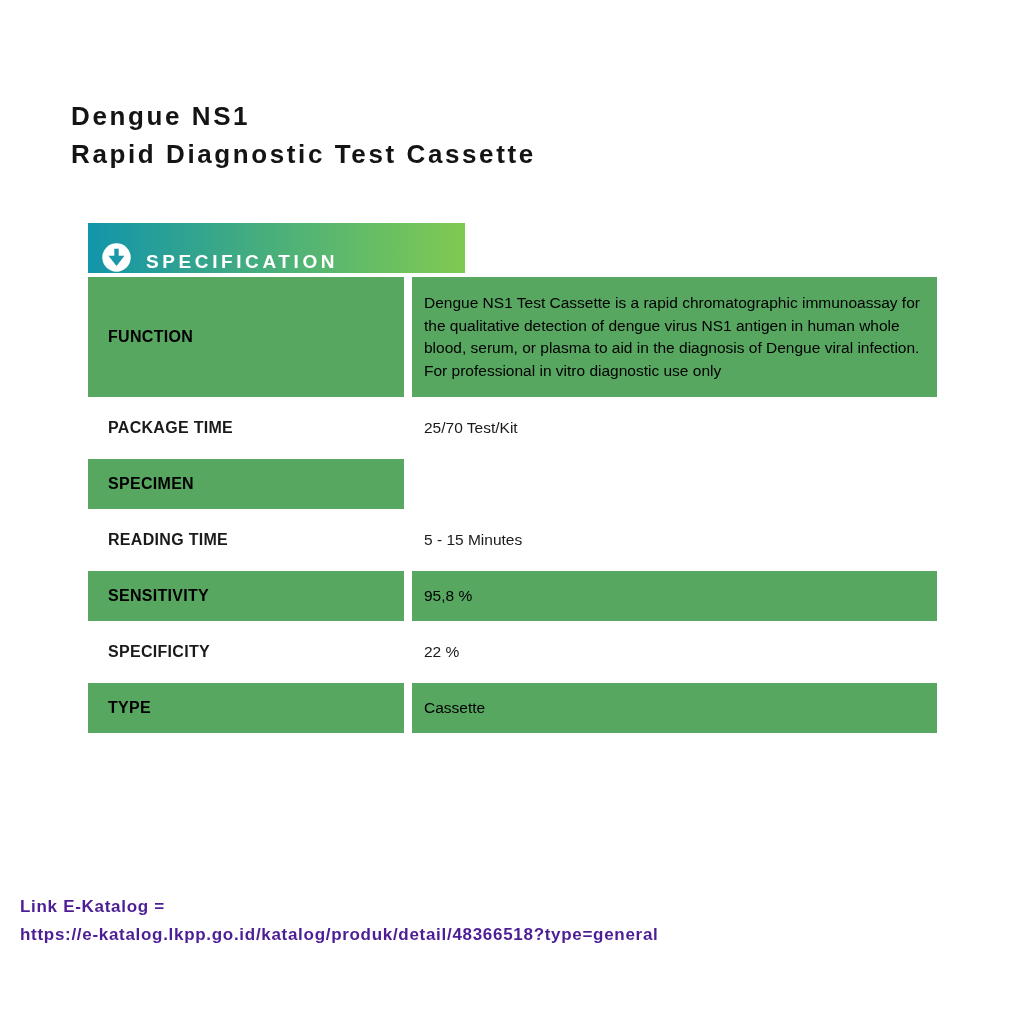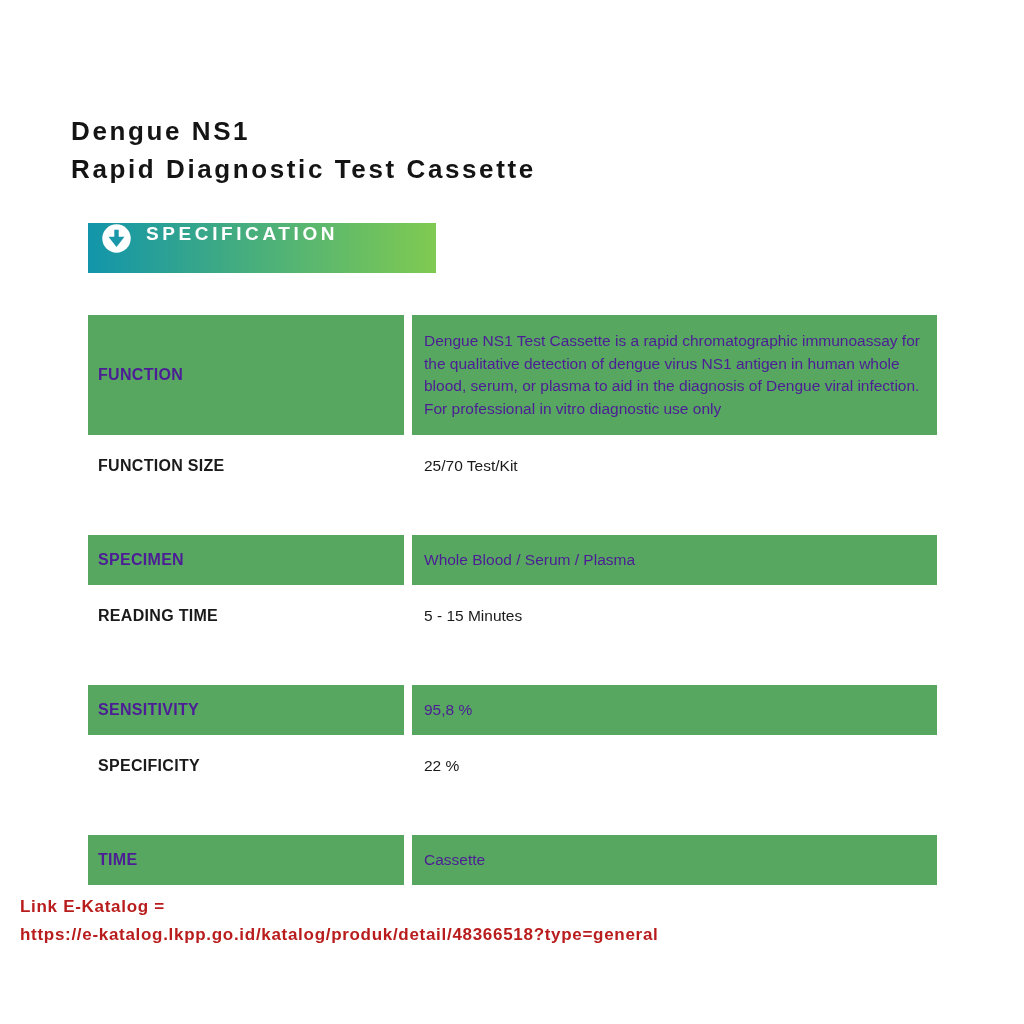--- a/index.html
+++ b/index.html
@@ -12,44 +12,44 @@
     background: #ffffff;
     position: relative;
     font-family: "Liberation Sans", sans-serif;
     overflow: hidden;
   }
 
   
   .title-block {
     position: absolute;
     left: 71px;
-    top: 112px;
+    top: 97px;
     color: #141414;
     font-size: 26px;
     font-weight: bold;
     letter-spacing: 2.6px;
     line-height: 38px;
     white-space: nowrap;
   }
 
   
   .spec {
     position: absolute;
     left: 88px;
     top: 223px;
     width: 849px;
   }
 
   
   .banner {
-    width: 348px;
+    width: 377px;
     height: 50px;
     background: linear-gradient(90deg, #1295ab 0%, #45ad7e 45%, #80ca51 100%);
     display: flex;
-    align-items: flex-start;
+    align-items: flex-end;
     box-sizing: border-box;
     padding-left: 13px;
     margin-bottom: 4px;
   }
   .banner-icon {
     width: 31px;
     height: 31px;
     display: inline-flex;
     flex: 0 0 auto;
   }
@@ -73,47 +73,46 @@
     display: flex;
     align-items: center;
     min-height: 50px;
   }
   .spec-row.tall .cell {
     min-height: 120px;
   }
   .cell-label {
     width: 316px;
     flex: 0 0 auto;
-    padding-left: 10px;
+    padding-left: 20px;
     font-weight: bold;
     font-size: 16px;
     letter-spacing: 0.3px;
   }
   .cell-value {
     flex: 1 1 auto;
     padding: 6px 12px;
     font-size: 15.5px;
     line-height: 22.5px;
   }
   .spec-row.green .cell {
     background: #57a761;
-    color: #4c1d95;
-    margin-top: 38px;
+    color: #000000;
   }
   .spec-row.white .cell {
     background: transparent;
     color: #1a1a1a;
   }
 
   
   .footer {
     position: absolute;
     left: 20px;
     top: 893px;
-    color: #b91c1c;
+    color: #4c1d95;
     font-weight: bold;
     font-size: 17px;
     letter-spacing: 0.7px;
     line-height: 28px;
     white-space: nowrap;
   }
 </style>
 </head>
 <body>
 
@@ -134,46 +133,45 @@
     </span>
     <span class="banner-label">SPECIFICATION</span>
   </div>
 
   <div class="spec-row green tall">
     <div class="cell cell-label">FUNCTION</div>
     <div class="cell cell-value">Dengue NS1 Test Cassette is a rapid chromatographic immunoassay for the qualitative detection of dengue virus NS1 antigen in human whole blood, serum, or plasma to aid in the diagnosis of Dengue viral infection. For professional in vitro diagnostic use only</div>
   </div>
 
   <div class="spec-row white">
-    <div class="cell cell-label">FUNCTION SIZE</div>
+    <div class="cell cell-label">PACKAGE TIME</div>
     <div class="cell cell-value">25/70 Test/Kit</div>
   </div>
 
   <div class="spec-row green">
     <div class="cell cell-label">SPECIMEN</div>
-    <div class="cell cell-value">Whole Blood / Serum / Plasma</div>
   </div>
 
   <div class="spec-row white">
     <div class="cell cell-label">READING TIME</div>
     <div class="cell cell-value">5 - 15 Minutes</div>
   </div>
 
   <div class="spec-row green">
     <div class="cell cell-label">SENSITIVITY</div>
     <div class="cell cell-value">95,8 %</div>
   </div>
 
   <div class="spec-row white">
     <div class="cell cell-label">SPECIFICITY</div>
     <div class="cell cell-value">22 %</div>
   </div>
 
   <div class="spec-row green">
-    <div class="cell cell-label">TIME</div>
+    <div class="cell cell-label">TYPE</div>
     <div class="cell cell-value">Cassette</div>
   </div>
 
 
 </div>
 
 <div class="footer">
   <div>Link E-Katalog =</div>
   <div>https://e-katalog.lkpp.go.id/katalog/produk/detail/48366518?type=general</div>
 </div>

